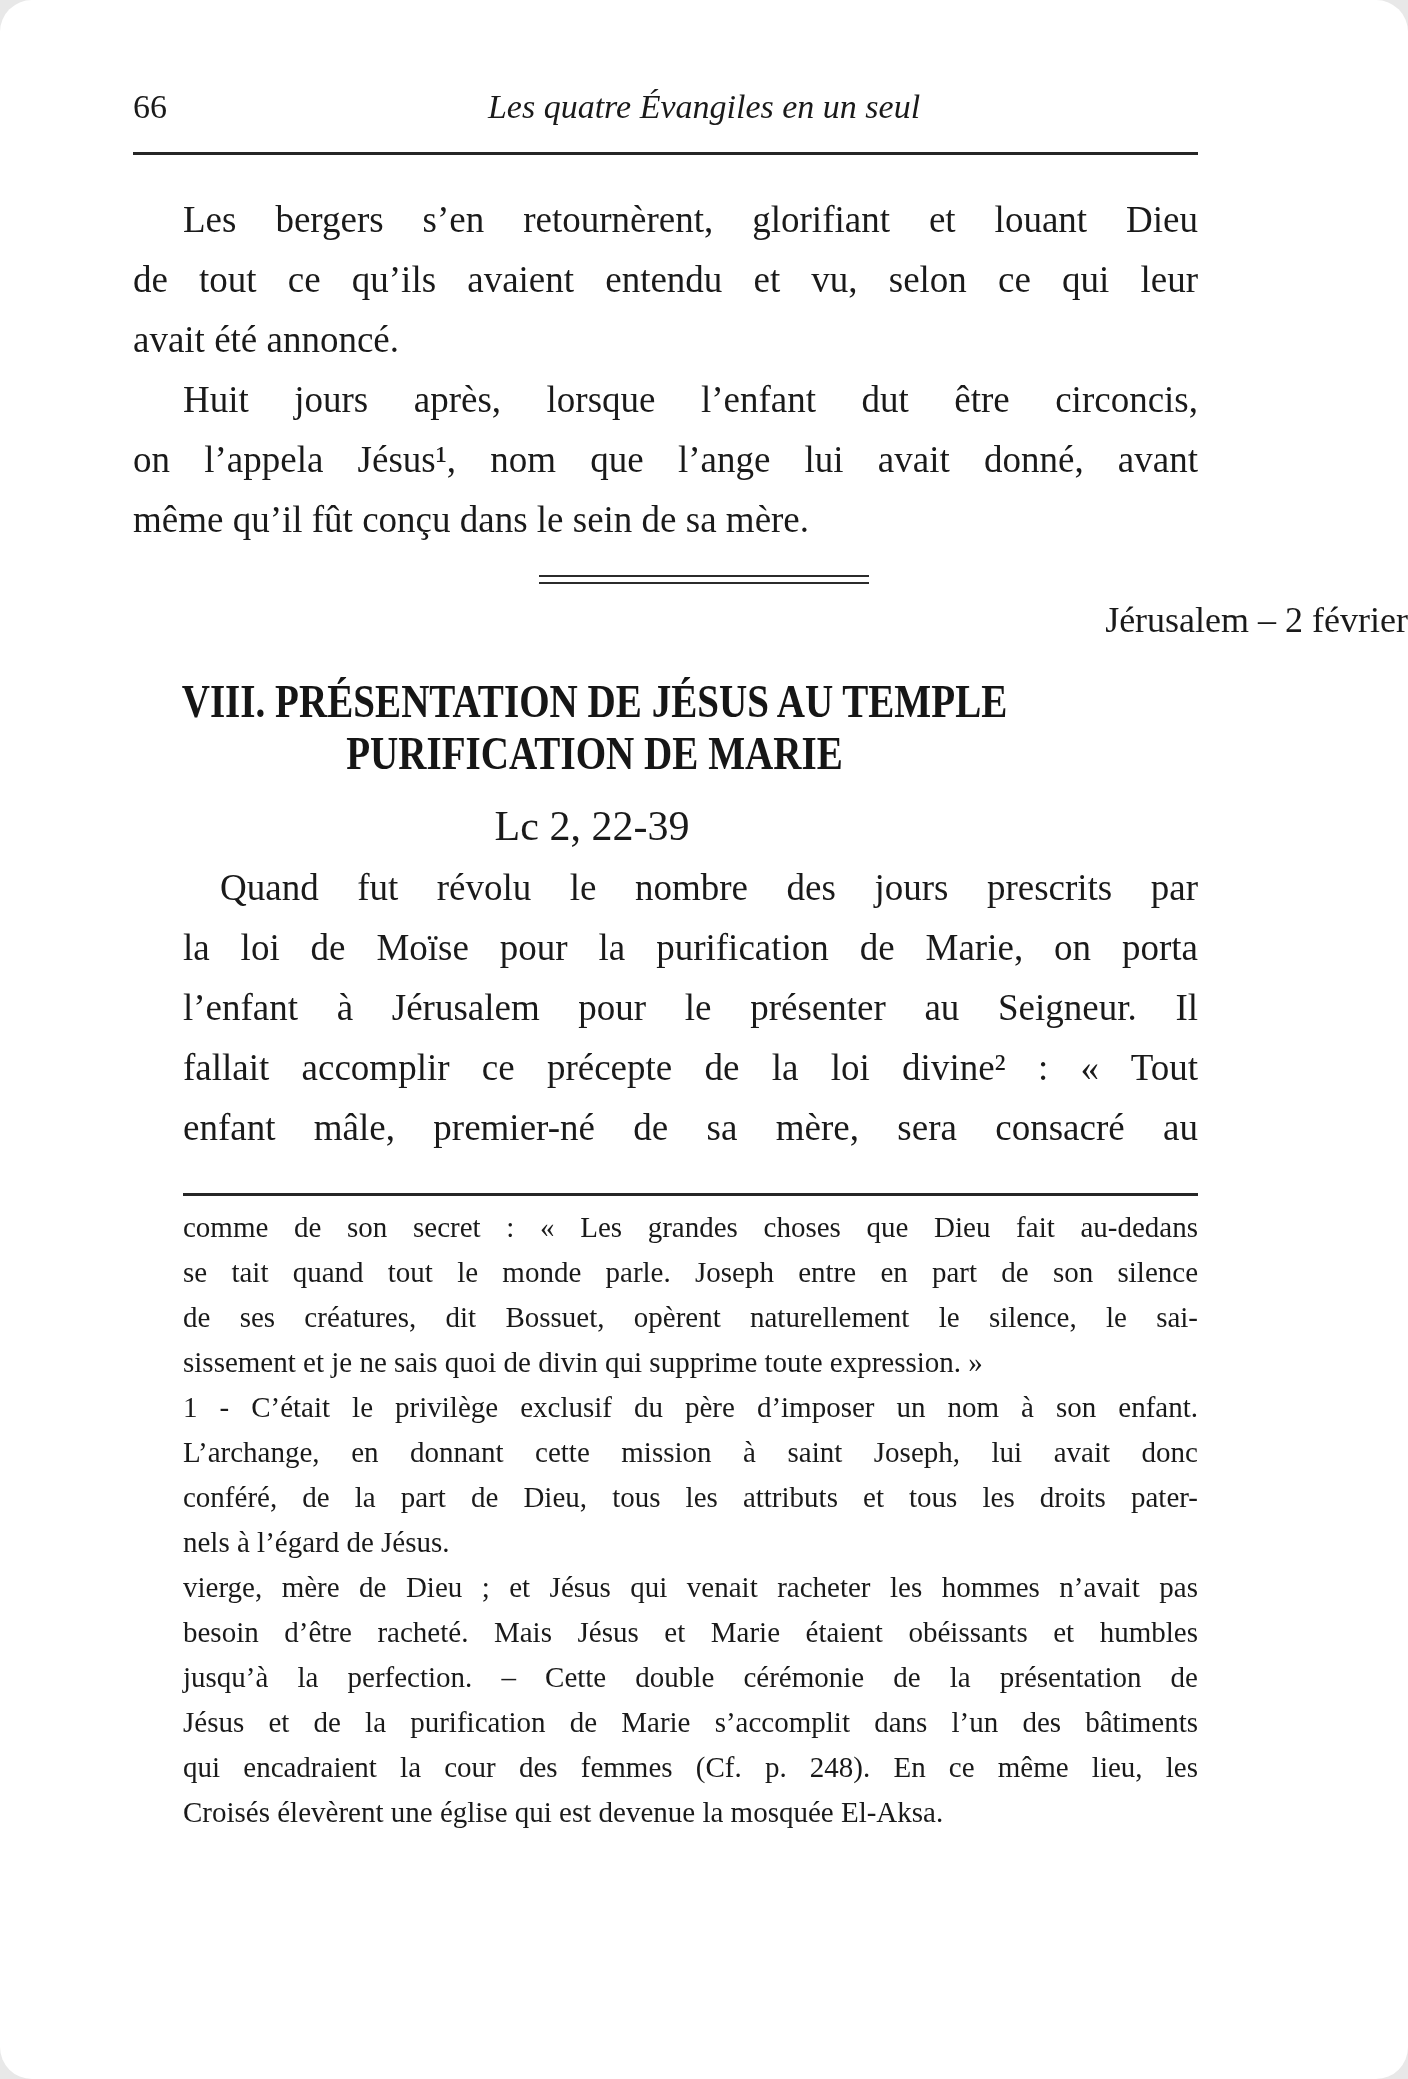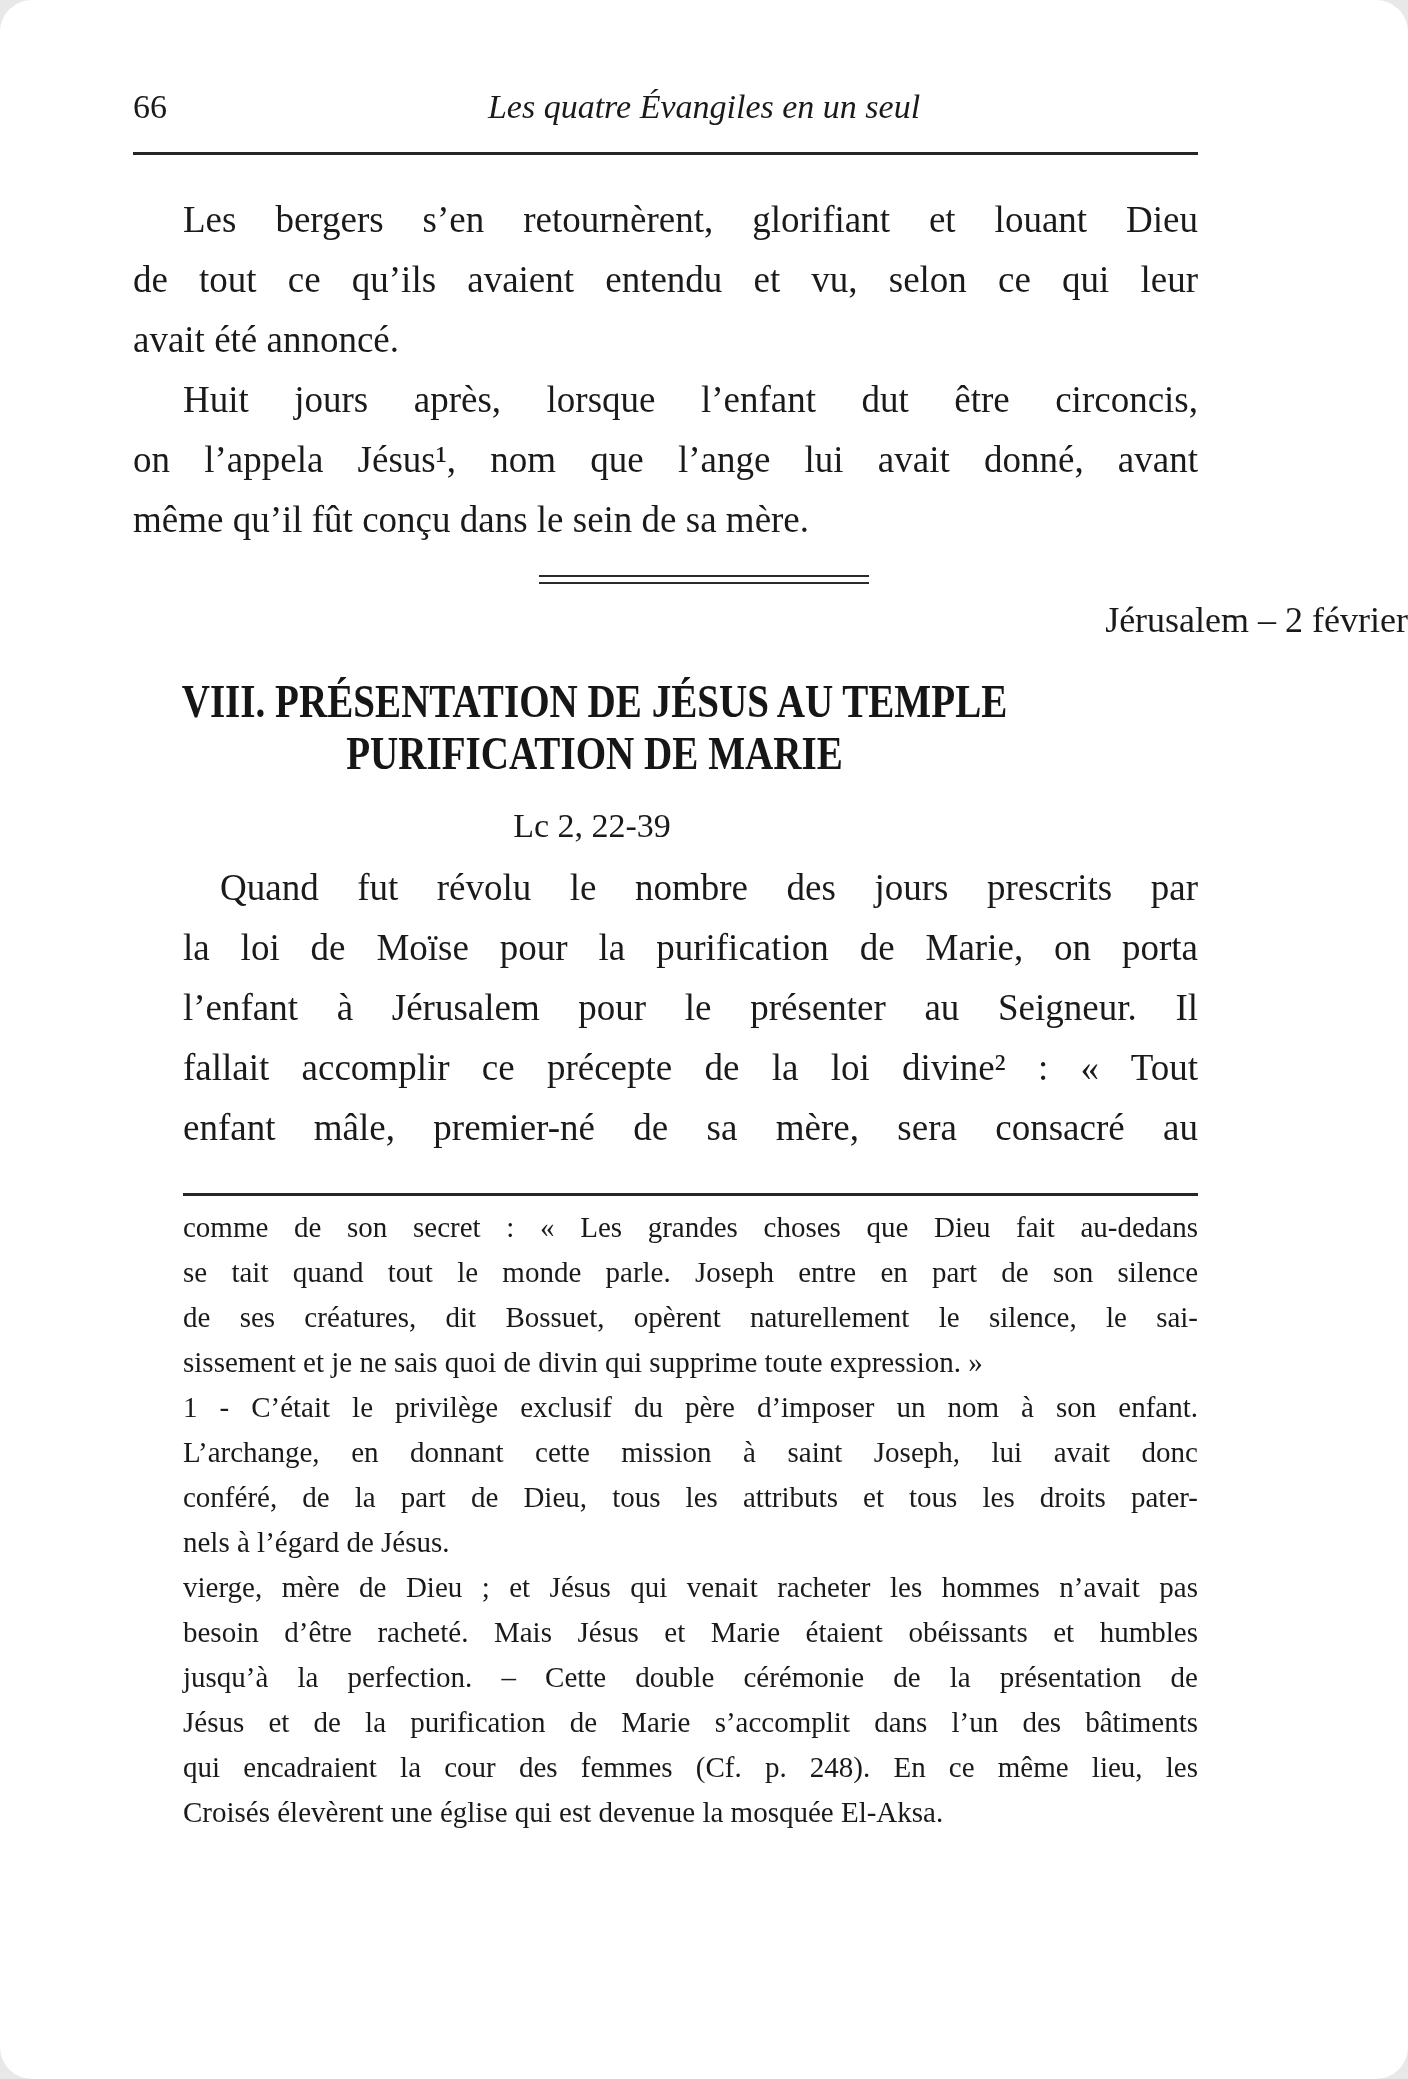--- a/index.html
+++ b/index.html
@@ -61,21 +61,21 @@
     left: 0; top: 676px; width: 1189px;
     text-align: center;
     font-weight: bold;
     font-size: 46px; line-height: 52px;
     color: #161616;
   }
   .heading .hline { transform: scaleX(0.85); transform-origin: center; }
   .reference {
     left: 0; top: 806px; width: 1184px;
     text-align: center;
-    font-size: 34px; line-height: 40px;
+    font-size: 42px; line-height: 40px;
   }
 
   
   .footrule {
     left: 183px; top: 1193px; width: 1015px; height: 3px;
     background: #262626;
   }
   .footnotes {
     left: 183px; top: 1205px; width: 1015px;
     font-size: 29px; line-height: 45px;

